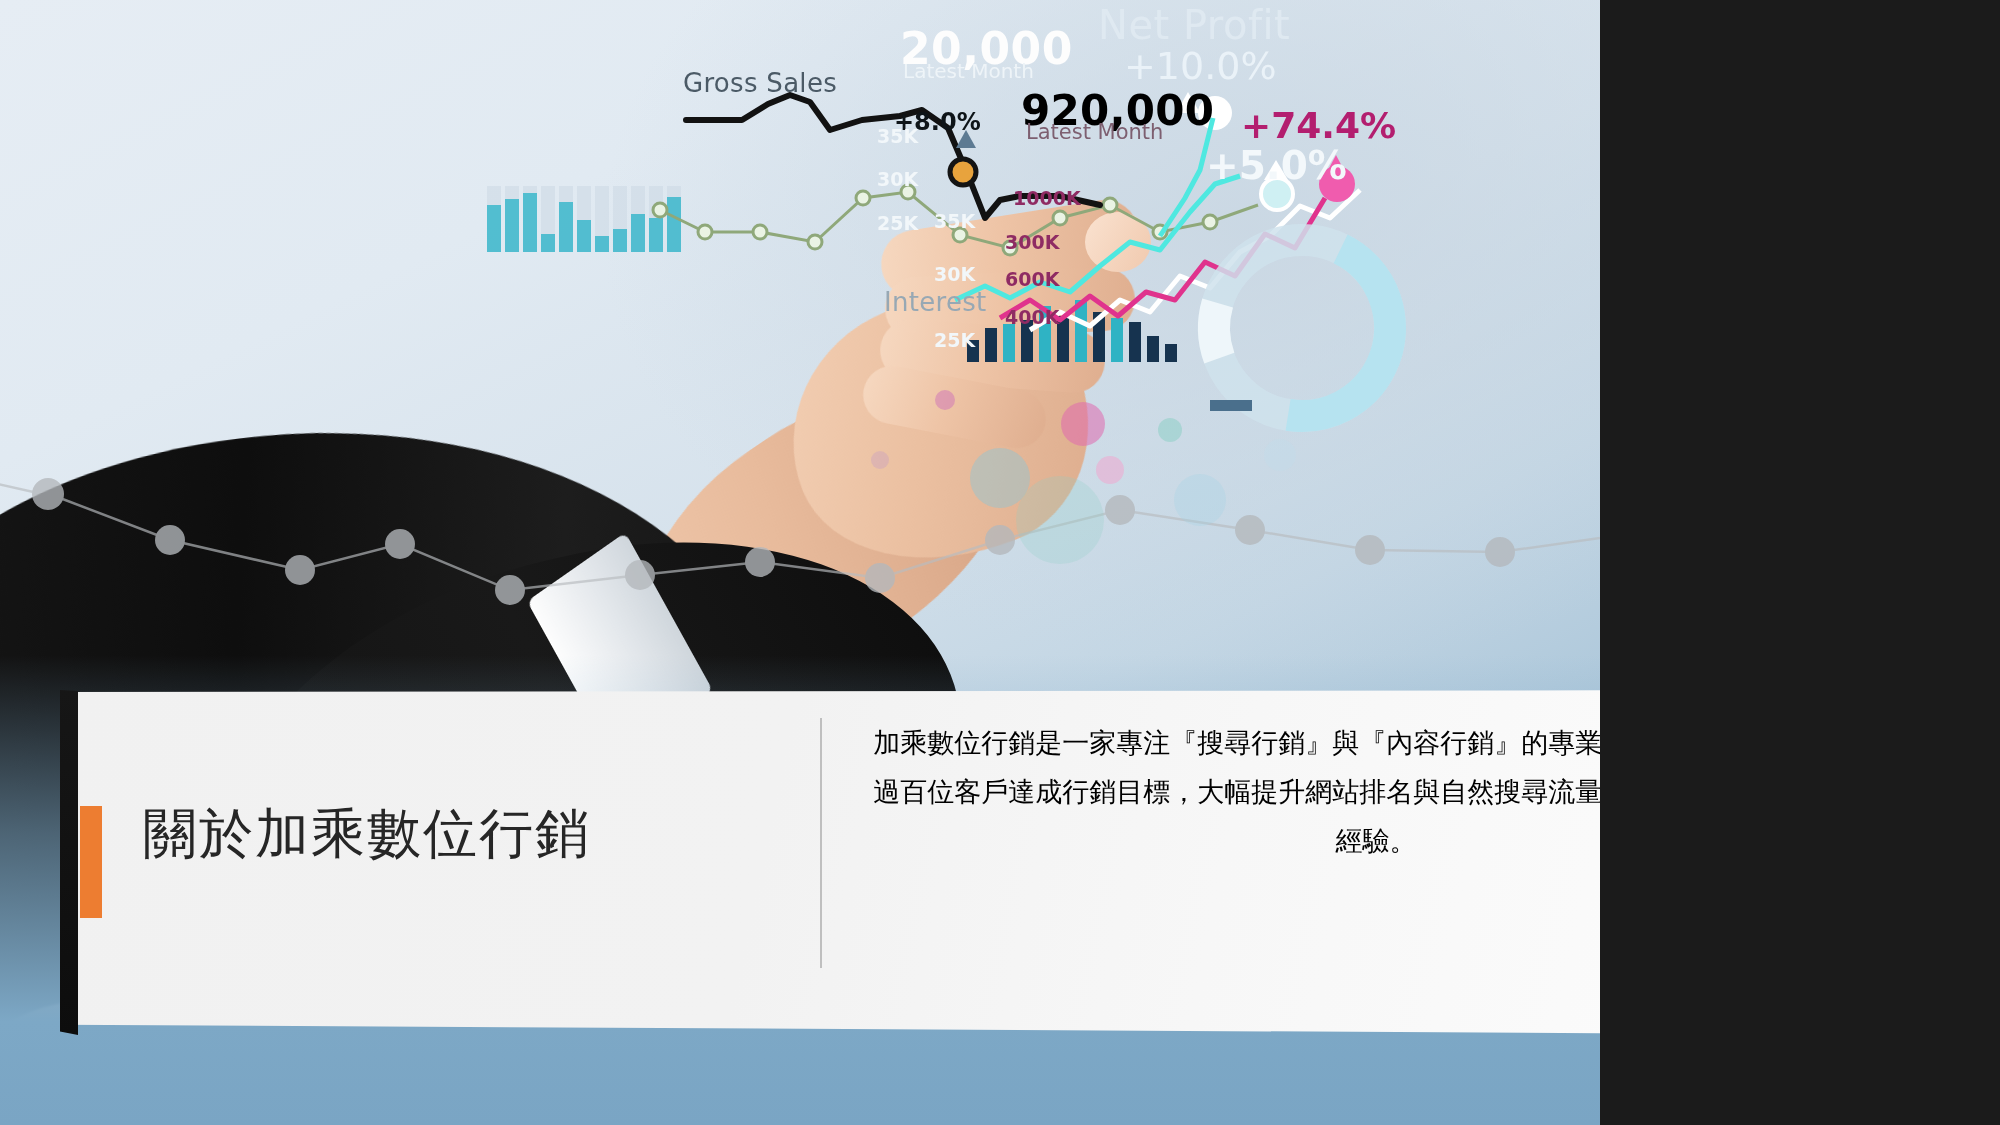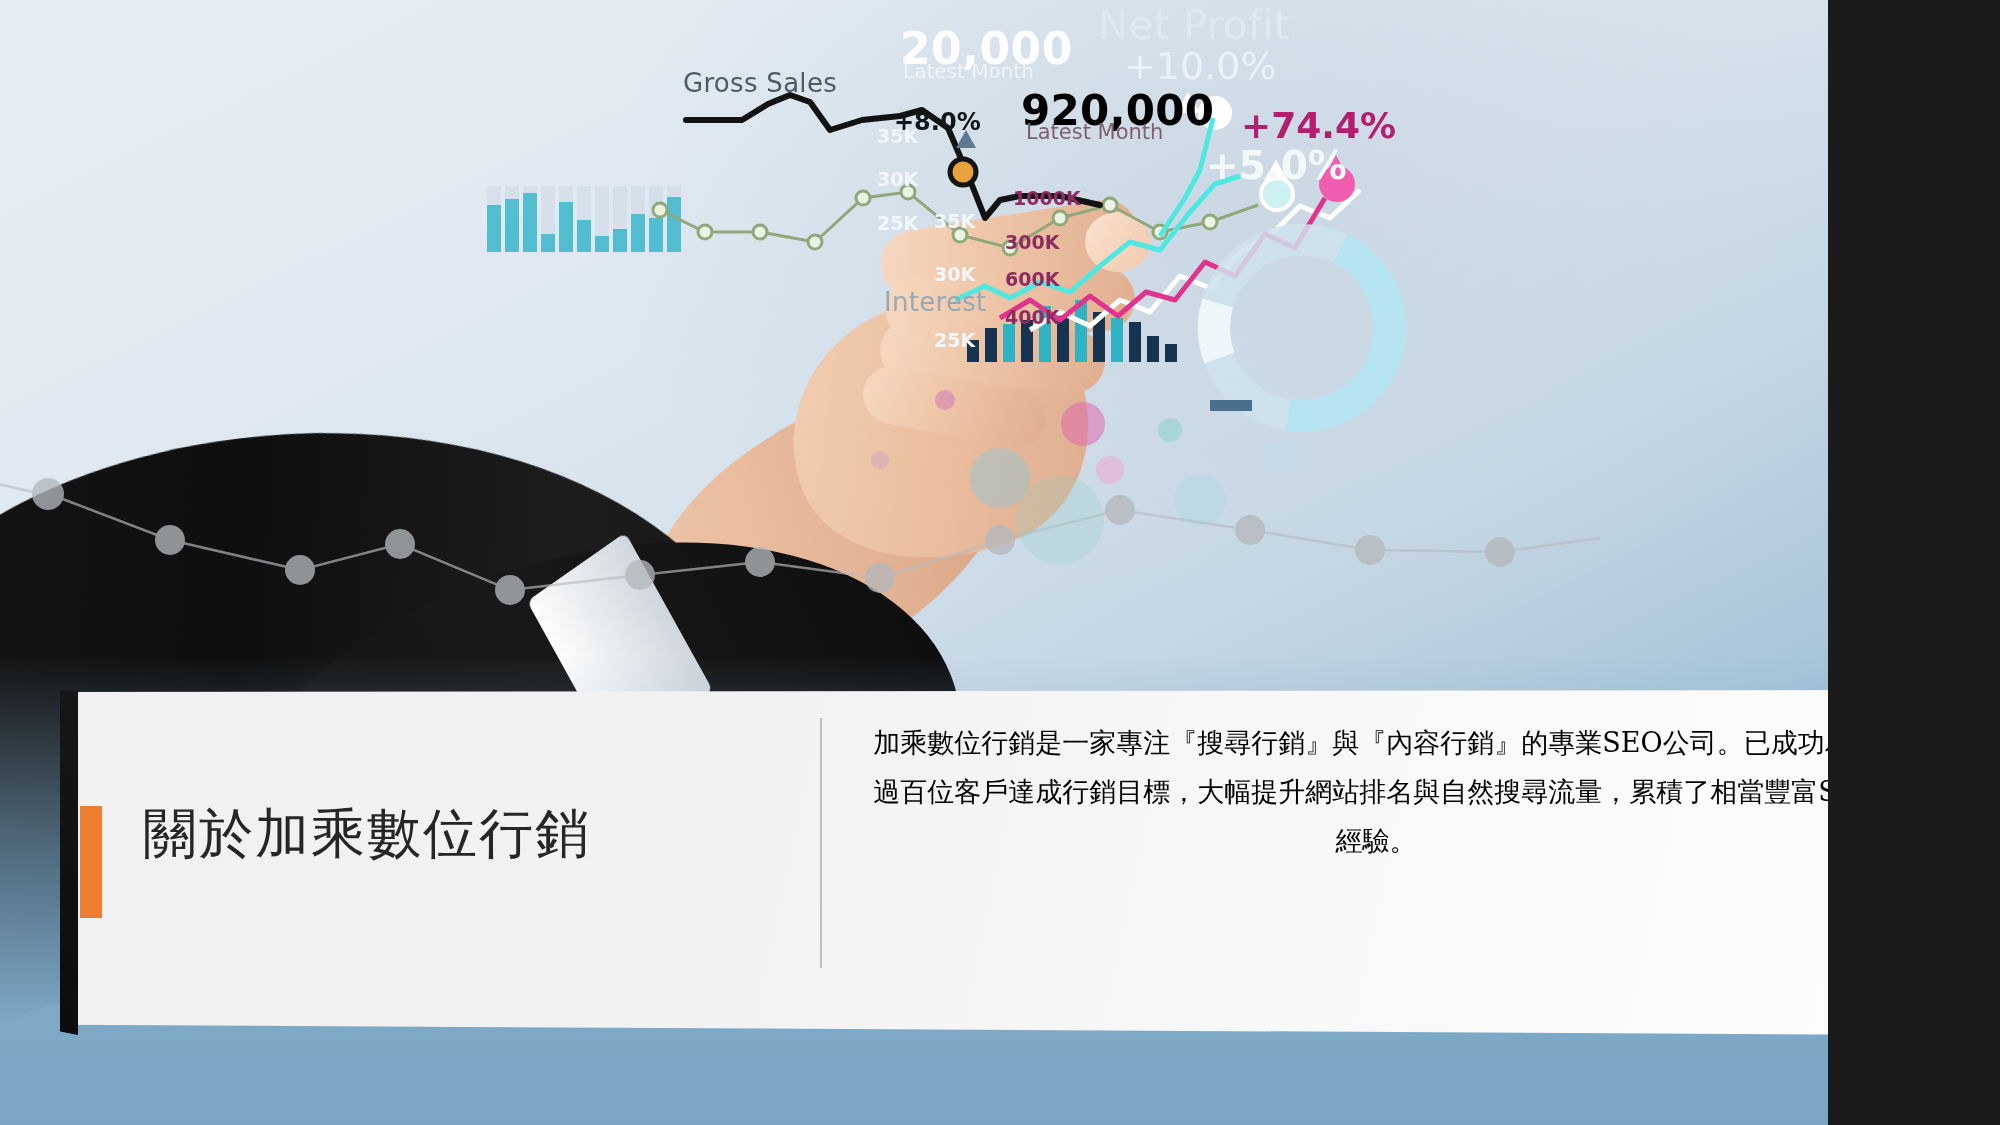--- a/index.html
+++ b/index.html
@@ -1,21 +1,21 @@
 <!DOCTYPE html>
 <html lang="zh-Hant"><head>
 <meta charset="utf-8">
 <title>關於加乘數位行銷</title>
 <style>
   html,body{margin:0;padding:0;background:#1b1b1b;}
   *{box-sizing:border-box;}
 
   .slide{
     position:relative;
-    width:1828px;height:1125px;
+    width:1600px;height:1125px;
     overflow:hidden;
     font-family:"Liberation Serif", serif;
     background:#7da8c6;
   }
 
   
   .bg-photo{position:absolute;inset:0;overflow:hidden;}
   .bg-sky{
     position:absolute;left:0;top:0;width:2000px;height:1125px;
     background:

